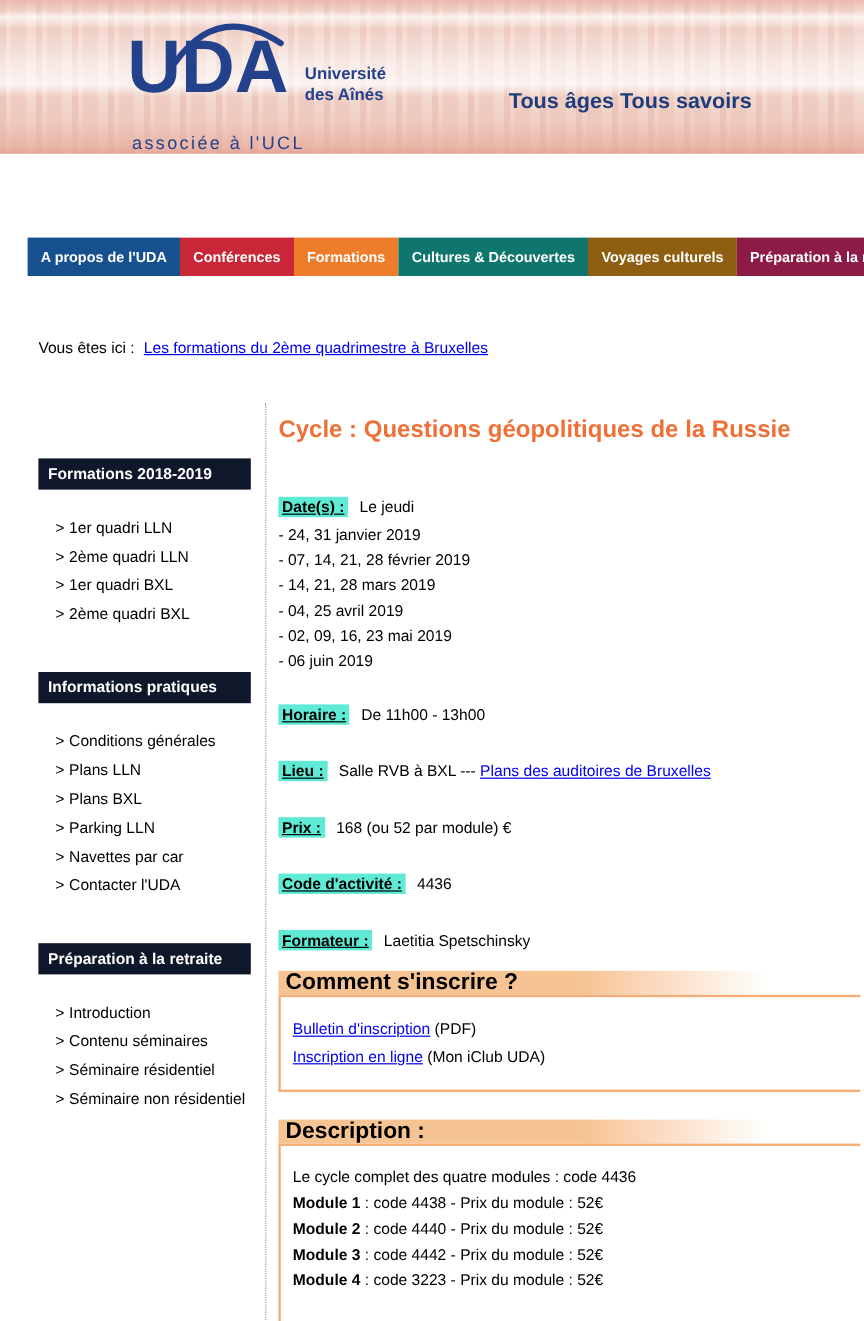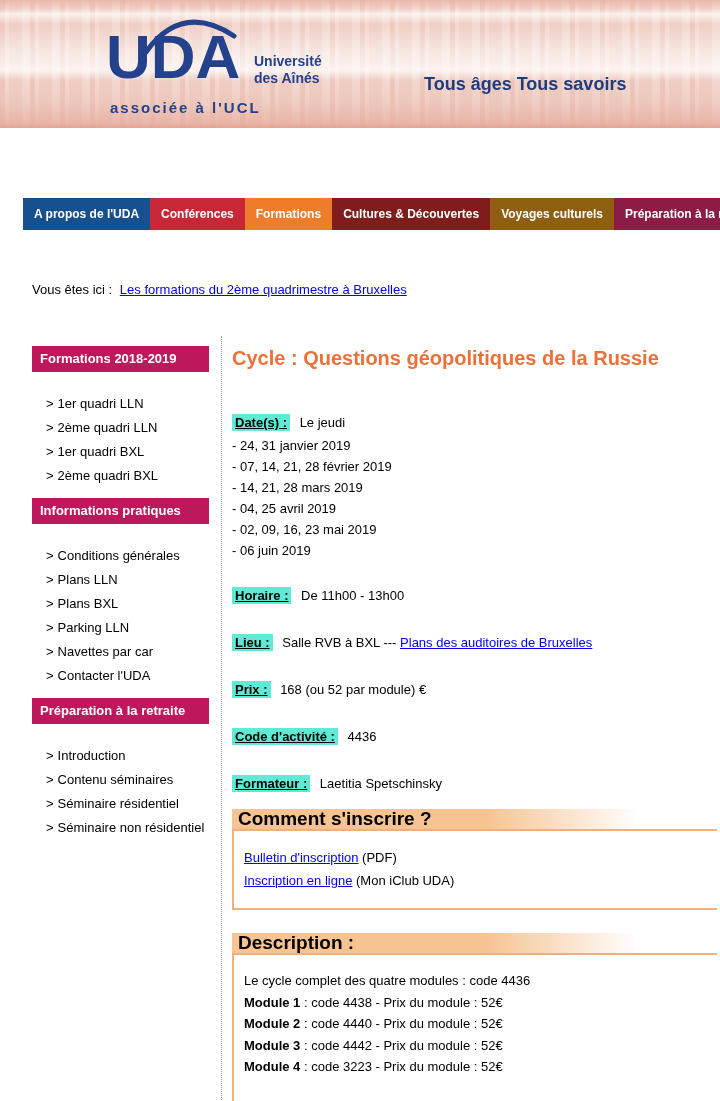--- a/index.html
+++ b/index.html
@@ -29,22 +29,22 @@
     position:absolute; left:106px; top:26px;
     font-size:62px; font-weight:bold; color:#24418c; line-height:1; letter-spacing:0px;
   }
   .logo-arc { position:absolute; left:142px; top:10px; }
   .logo-uni {
     position:absolute; left:254px; top:53px;
     font-size:14px; font-weight:bold; color:#24418c; line-height:17px;
   }
   .logo-uni span { display:block; }
   .logo-assoc {
-    position:absolute; left:110px; top:99px;
-    font-size:15px; font-weight:bold; color:#24418c; letter-spacing:2px;
+    position:absolute; left:110px; top:111px;
+    font-size:15px; font-weight:normal; color:#24418c; letter-spacing:2px;
   }
   .tagline {
     position:absolute; left:424px; top:74px;
     font-size:18px; font-weight:bold; color:#1e3c7c;
   }
 
   
   .nav {
     display:flex; flex-wrap:nowrap; white-space:nowrap;
     margin:70px 0 0 23px; 
@@ -59,22 +59,22 @@
   .breadcrumb { margin:52px 0 0 32px; font-size:13px; }
   .breadcrumb a { color:#0000ee; text-decoration:underline; margin-left:4px; }
 
   
   .main { display:flex; margin-top:39px; min-height:756px; }
   .sidebar {
     width:222px; flex:0 0 222px; padding:10px 12px 0 32px;
     border-right:1px dotted #999;
   }
   .side-header {
-    background:#be185d; color:#fff; font-weight:bold; font-size:13px;
-    padding:5px 8px; line-height:16px;
+    background:#0f172a; color:#fff; font-weight:bold; font-size:13px;
+    padding:5px 8px; line-height:16px;margin-top:36px;
   }
   .side-items { margin:20px 0 10px; }
   .side-item { height:24px; line-height:24px; padding-left:14px; cursor:pointer; }
   .side-item .chev { margin-right:4px; }
 
   .content { flex:1 1 auto; padding:10px 3px 0 10px; }
   .page-title {
     color:#ee7036; font-size:20px; font-weight:bold; line-height:24px;
     margin-bottom:44px;
   }
@@ -114,21 +114,21 @@
     <span>des Aînés</span>
   </div>
   <div class="logo-assoc">associée à l'UCL</div>
   <div class="tagline">Tous âges Tous savoirs</div>
 </div>
 
 <div class="nav">
   <button class="nav-btn" style="background-color: rgb(23, 80, 143);">A propos de l'UDA</button>
   <button class="nav-btn" style="background-color: rgb(200, 39, 55); text-align: center;">Conférences</button>
   <button class="nav-btn" style="background-color: rgb(238, 125, 43);">Formations</button>
-  <button class="nav-btn" style="background-color: #7f1d1d;">Cultures &amp; Découvertes</button>
+  <button class="nav-btn" style="background-color: #0f766e;">Cultures &amp; Découvertes</button>
   <button class="nav-btn" style="background-color: rgb(142, 95, 17);">Voyages culturels</button>
   <button class="nav-btn" style="background-color: rgb(140, 27, 69);">Préparation à la retraite</button>
 </div>
 
 <div class="breadcrumb">
   <span>Vous êtes ici :</span>
   <a href="#">Les formations du 2ème quadrimestre à Bruxelles</a>
 </div>
 
 <div class="main">

